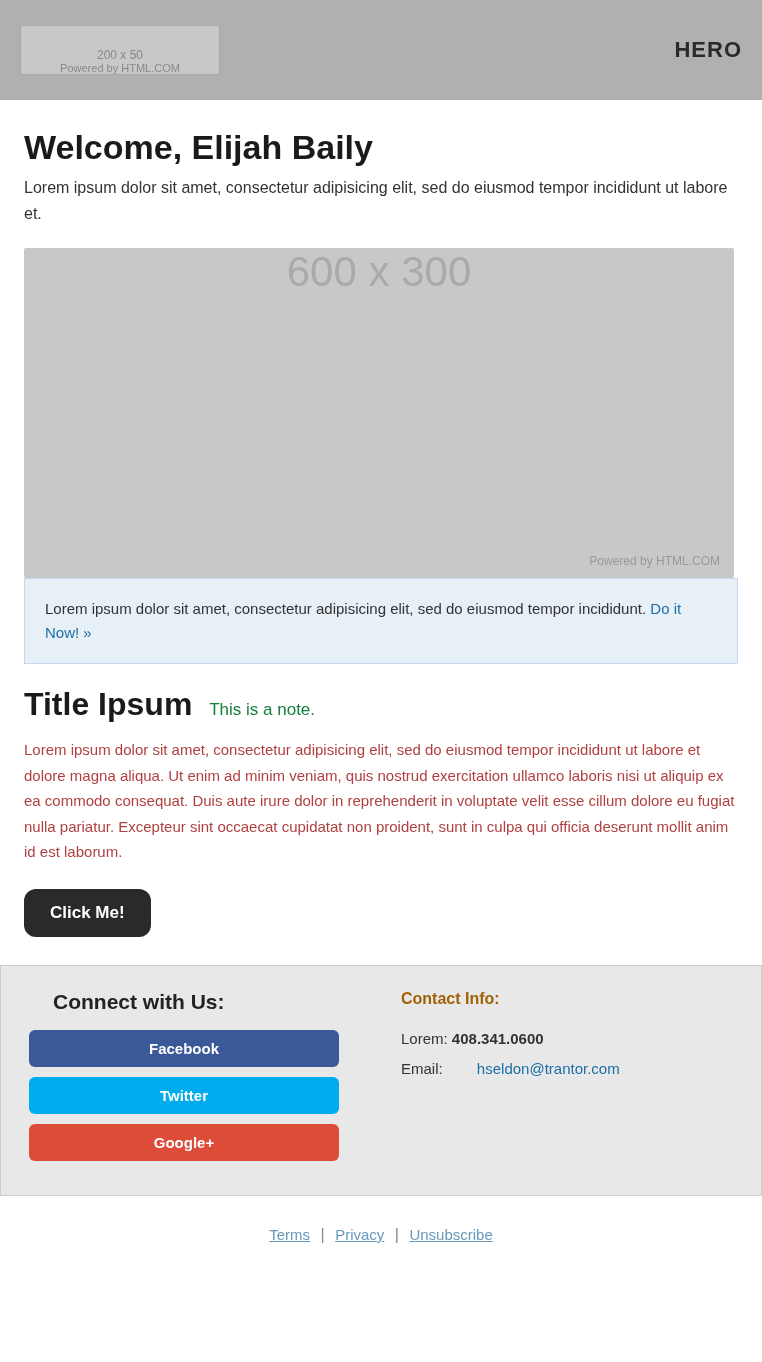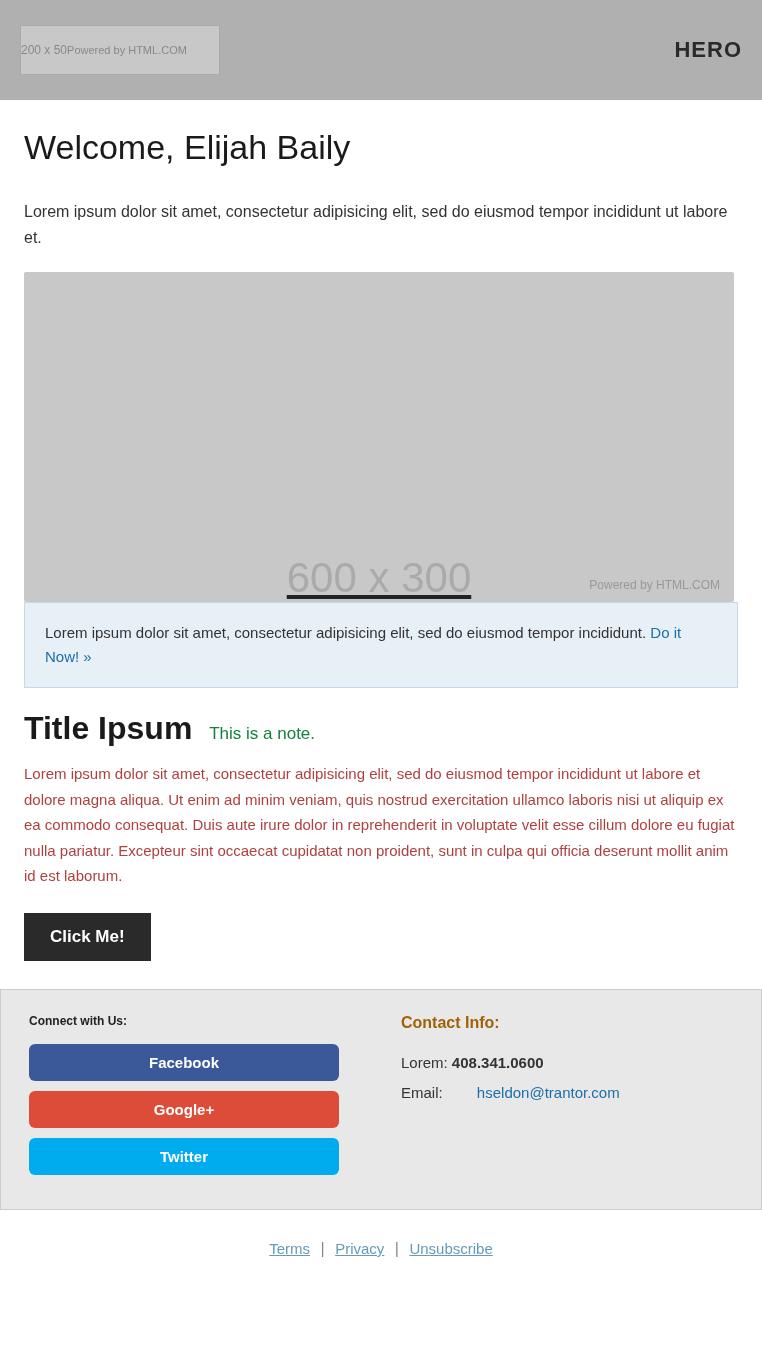--- a/index.html
+++ b/index.html
@@ -14,62 +14,61 @@
       padding: 16px 20px;
       height: 100px;
     }
     .hero-placeholder-img {
       background: #c8c8c8;
       border: 1px solid #aaa;
       width: 200px;
       height: 50px;
       display: flex;
       align-items: center;
-      justify-content: flex-start;
+      justify-content: flex-end;
       font-size: 12px;
       color: #888;
-      flex-direction: row;
+      flex-direction: column;
     }
     .hero-label {
       font-size: 22px;
       font-weight: bold;
       color: #2a2a2a;
       letter-spacing: 1px;
     }
 
     
     .main-content {
       padding: 28px 24px 0 24px;
     }
     .welcome-heading {
       font-size: 34px;
-      font-weight: normal;
+      font-weight: bold;
       color: #1a1a1a;
-      margin-bottom: 32px;
+      margin-bottom: 8px;
     }
     .intro-text {
       font-size: 16px;
       color: #333;
       line-height: 1.6;
       margin-bottom: 22px;
     }
 
     
     .main-image-placeholder {
       background: #c8c8c8;
       width: 100%;
       max-width: 710px;
       height: 330px;
       display: flex;
-      align-items: flex-end;
+      align-items: flex-start;
       justify-content: center;
       position: relative;
       margin-bottom: 0;
       border-radius: 2px;
-      text-decoration: underline;
     }
     .main-image-placeholder .dim-label {
       font-size: 42px;
       color: #aaa;
       font-weight: normal;
     }
     .main-image-placeholder .powered-by {
       position: absolute;
       bottom: 10px;
       right: 14px;
@@ -117,43 +116,44 @@
     
     .click-btn {
       background: #2a2a2a;
       color: #fff;
       border: none;
       padding: 14px 26px;
       font-size: 17px;
       font-weight: bold;
       cursor: pointer;
       margin-bottom: 28px;
-      border-radius: 0;
+      border-radius: 12px;
     }
 
     
     .connect-section {
       background: #e8e8e8;
       border: 1px solid #ccc;
       padding: 24px 28px;
       display: flex;
       gap: 40px;
       margin-bottom: 0;
     }
     .connect-left {
       flex: 1;
     }
     .connect-right {
       flex: 1;
     }
     .connect-heading {
-      font-size: 12px;
+      font-size: 21px;
       font-weight: bold;
       color: #222;
       margin-bottom: 16px;
+      margin-left: 24px;
     }
     .social-btn {
       display: block;
       width: 100%;
       max-width: 310px;
       padding: 10px 0;
       text-align: center;
       color: #fff;
       font-size: 15px;
       font-weight: bold;
@@ -236,22 +236,22 @@
   <p class="lorem-paragraph">Lorem ipsum dolor sit amet, consectetur adipisicing elit, sed do eiusmod tempor incididunt ut labore et dolore magna aliqua. Ut enim ad minim veniam, quis nostrud exercitation ullamco laboris nisi ut aliquip ex ea commodo consequat. Duis aute irure dolor in reprehenderit in voluptate velit esse cillum dolore eu fugiat nulla pariatur. Excepteur sint occaecat cupidatat non proident, sunt in culpa qui officia deserunt mollit anim id est laborum.</p>
 
   <button class="click-btn">Click Me!</button>
 
 </div>
 
 <div class="connect-section">
   <div class="connect-left">
     <div class="connect-heading">Connect with Us:</div>
     <button class="social-btn facebook-btn">Facebook</button>
+    <button class="social-btn twitter-btn">Twitter</button>
     <button class="social-btn google-btn">Google+</button>
-    <button class="social-btn twitter-btn">Twitter</button>
   </div>
   <div class="connect-right">
     <div class="contact-heading">Contact Info:</div>
     <div class="contact-info">
       <div>
         <span>Lorem:</span>
         <span class="phone-num">408.341.0600</span>
       </div>
       <div>
         <span>Email:</span>

